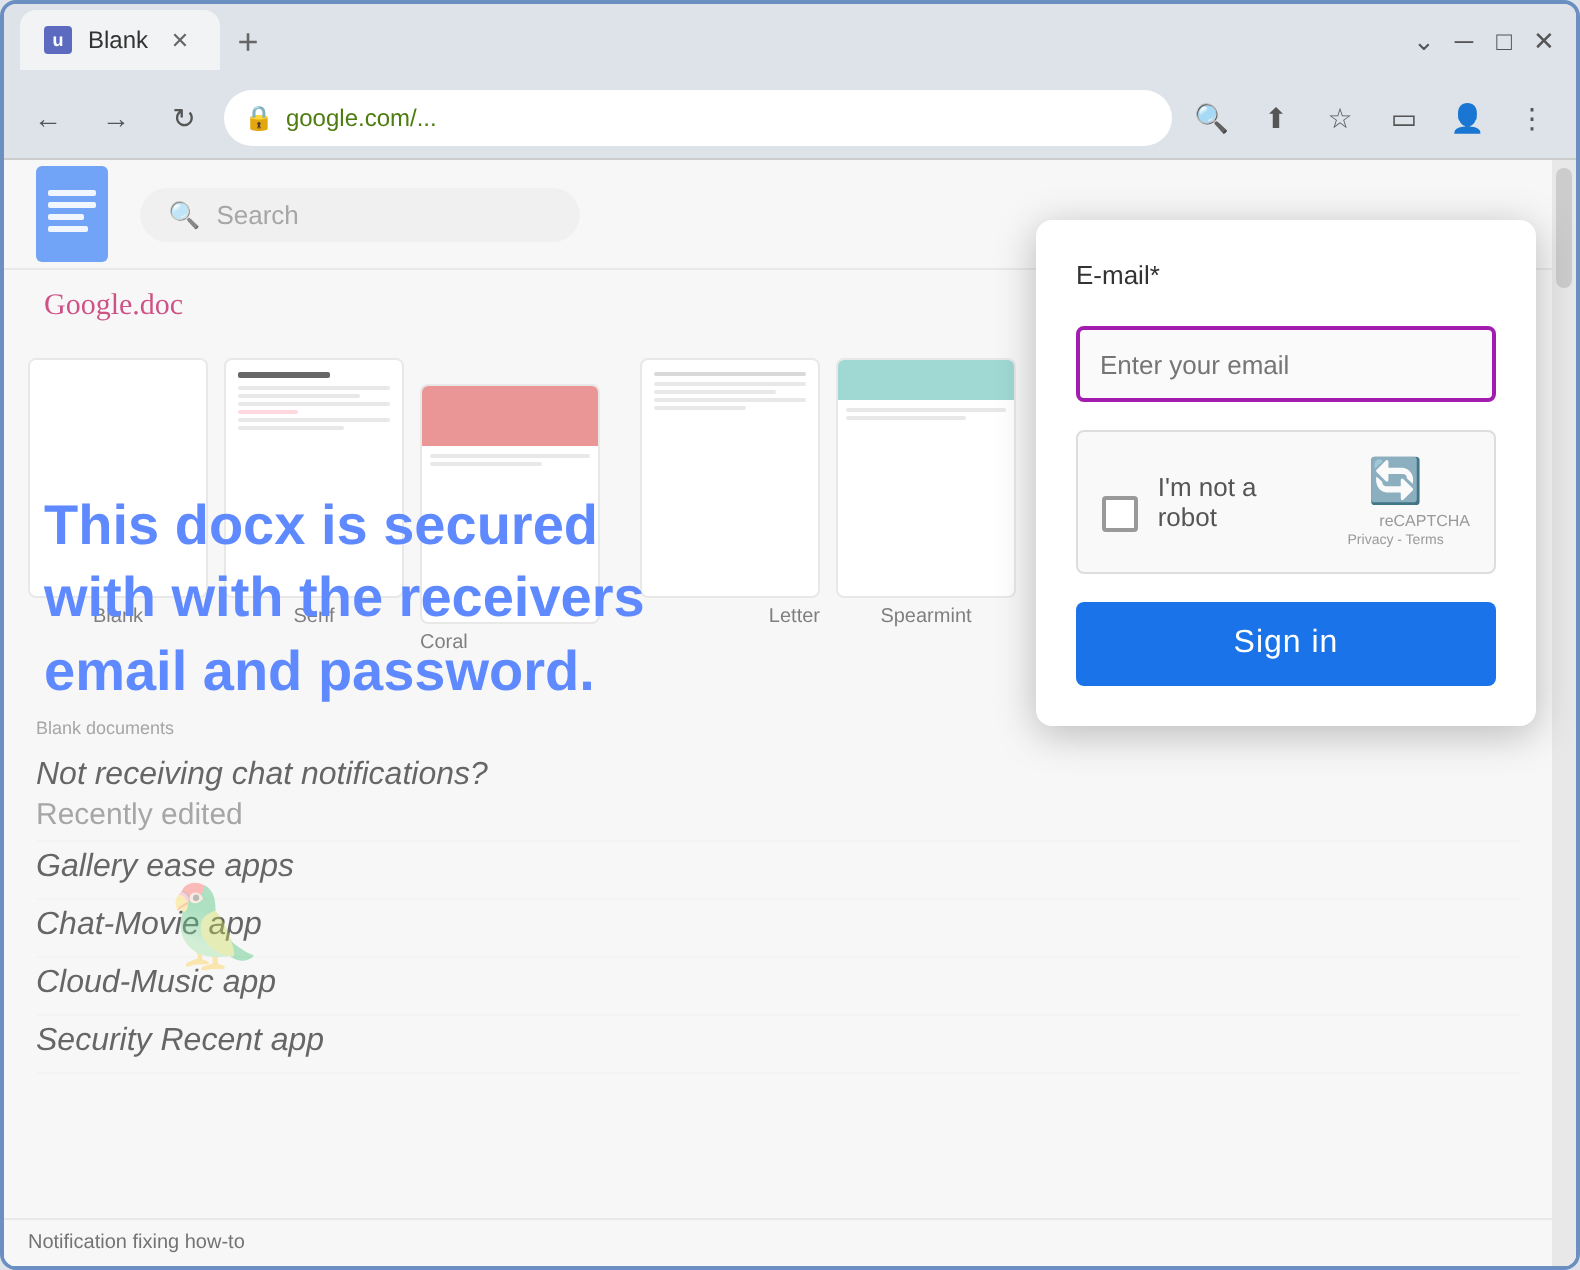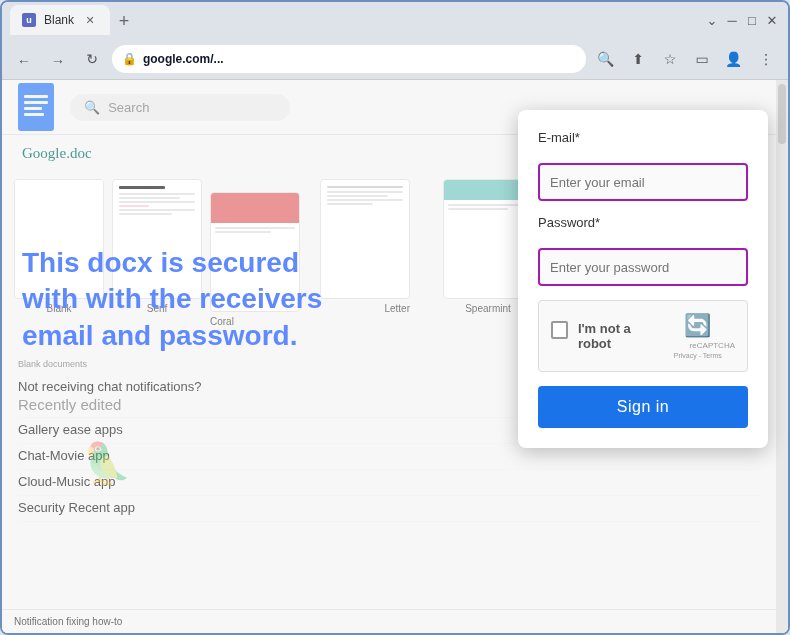--- a/index.html
+++ b/index.html
@@ -139,23 +139,22 @@
       font-size: 12px;
       color: #333;
     }
 
     .lock-icon {
       color: #666;
       font-size: 12px;
     }
 
     .address-text {
-      color: #0f172a;
+      color: #4d7c0f;
       font-size: 12px;
-      font-weight: bold;
     }
 
     .nav-right-icons {
       display: flex;
       gap: 4px;
     }
 
     
     .page-content {
       flex: 1;
@@ -281,23 +280,24 @@
     }
 
     .recent-item {
       padding: 4px 0;
       font-size: 10px;
       color: #444;
       border-bottom: 1px solid #f0f0f0;
     }
 
     .recent-item-title {
-      font-size: 13px;
+      font-size: 16px;
       color: #333;
       margin-bottom: 2px;
+      font-style: italic;
     }
 
     .recent-sub {
       font-size: 15px;
       color: #888;
     }
 
     
     .notification-bar {
       position: absolute;
@@ -366,23 +366,22 @@
       border-radius: 4px;
       padding: 12px;
       display: flex;
       align-items: center;
       justify-content: space-between;
       background: #f9f9f9;
     }
 
     .captcha-left {
       display: flex;
-      align-items: flex-start;
+      align-items: flex-end;
       gap: 10px;
-      font-weight: bold;
     }
 
     .captcha-checkbox {
       width: 18px;
       height: 18px;
       border: 2px solid #999;
       border-radius: 2px;
       background: white;
     }
 
@@ -495,21 +494,21 @@
         </svg>
       </div>
 
       <div class="docs-search">
         <span style="color:#999;font-size:13px;">🔍</span>
         <span style="font-size:13px;color:#888;">Search</span>
       </div>
     </div>
 
     <div class="docs-title-area">
-      <span style="font-size:15px; color:#0f766e; font-family: serif;">Google.doc</span>
+      <span style="font-size:15px; color:#be185d; font-family: serif;">Google.doc</span>
       <span style="font-size:12px;color:#555;">Template gallery</span>
     </div>
 
     <div class="templates-row">
 
       <div style="display:flex;flex-direction:column;align-items:center;gap:4px;">
         <div class="template-card">
           <div class="template-card-inner" style="background:white;"></div>
         </div>
         <span style="font-size:10px;color:#555;">Blank</span>
@@ -549,21 +548,21 @@
             <div style="height:2px;background:#ccc;margin-bottom:3px;border-radius:1px;"></div>
             <div style="height:2px;background:#e0e0e0;margin-bottom:2px;border-radius:1px;"></div>
             <div style="height:2px;background:#e0e0e0;width:80%;margin-bottom:2px;border-radius:1px;"></div>
             <div style="height:2px;background:#e0e0e0;margin-bottom:2px;border-radius:1px;"></div>
             <div style="height:2px;background:#e0e0e0;width:60%;border-radius:1px;"></div>
           </div>
         </div>
         <span style="font-size:10px;color:#555;">Letter</span>
       </div>
 
-      <div style="display:flex;flex-direction:column;align-items:center;gap:4px;margin-left:25px;">
+      <div style="display:flex;flex-direction:column;align-items:center;gap:4px;">
         <div class="template-card">
           <div style="padding:0;">
             <div style="height:20px;background:#80cbc4;"></div>
             <div style="padding:4px;">
               <div style="height:2px;background:#e0e0e0;margin-bottom:2px;border-radius:1px;"></div>
               <div style="height:2px;background:#e0e0e0;width:75%;border-radius:1px;"></div>
             </div>
           </div>
         </div>
         <span style="font-size:10px;color:#555;">Spearmint</span>
@@ -599,24 +598,20 @@
     <div style="position:absolute;top:360px;left:80px;font-size:40px;opacity:0.4;z-index:4;pointer-events:none;">🦜</div>
 
     <div class="dialog-overlay">
       <div class="login-dialog">
 
         <div class="form-group">
           <label class="form-label">E-mail*</label>
           <input class="form-input" type="email" placeholder="Enter your email" style="">
         </div>
 
-        <div class="form-group">
-          <label class="form-label">Password*</label>
-          <input class="form-input" type="password" placeholder="Enter your password" style="">
-        </div>
 
         <div class="captcha-box">
           <div class="captcha-left">
             <div class="captcha-checkbox"></div>
             <span class="captcha-text">I'm not a robot</span>
           </div>
           <div class="captcha-right">
             <span class="recaptcha-icon">🔄</span>
             <span class="recaptcha-label">reCAPTCHA</span>
             <span class="recaptcha-links">Privacy - Terms</span>

